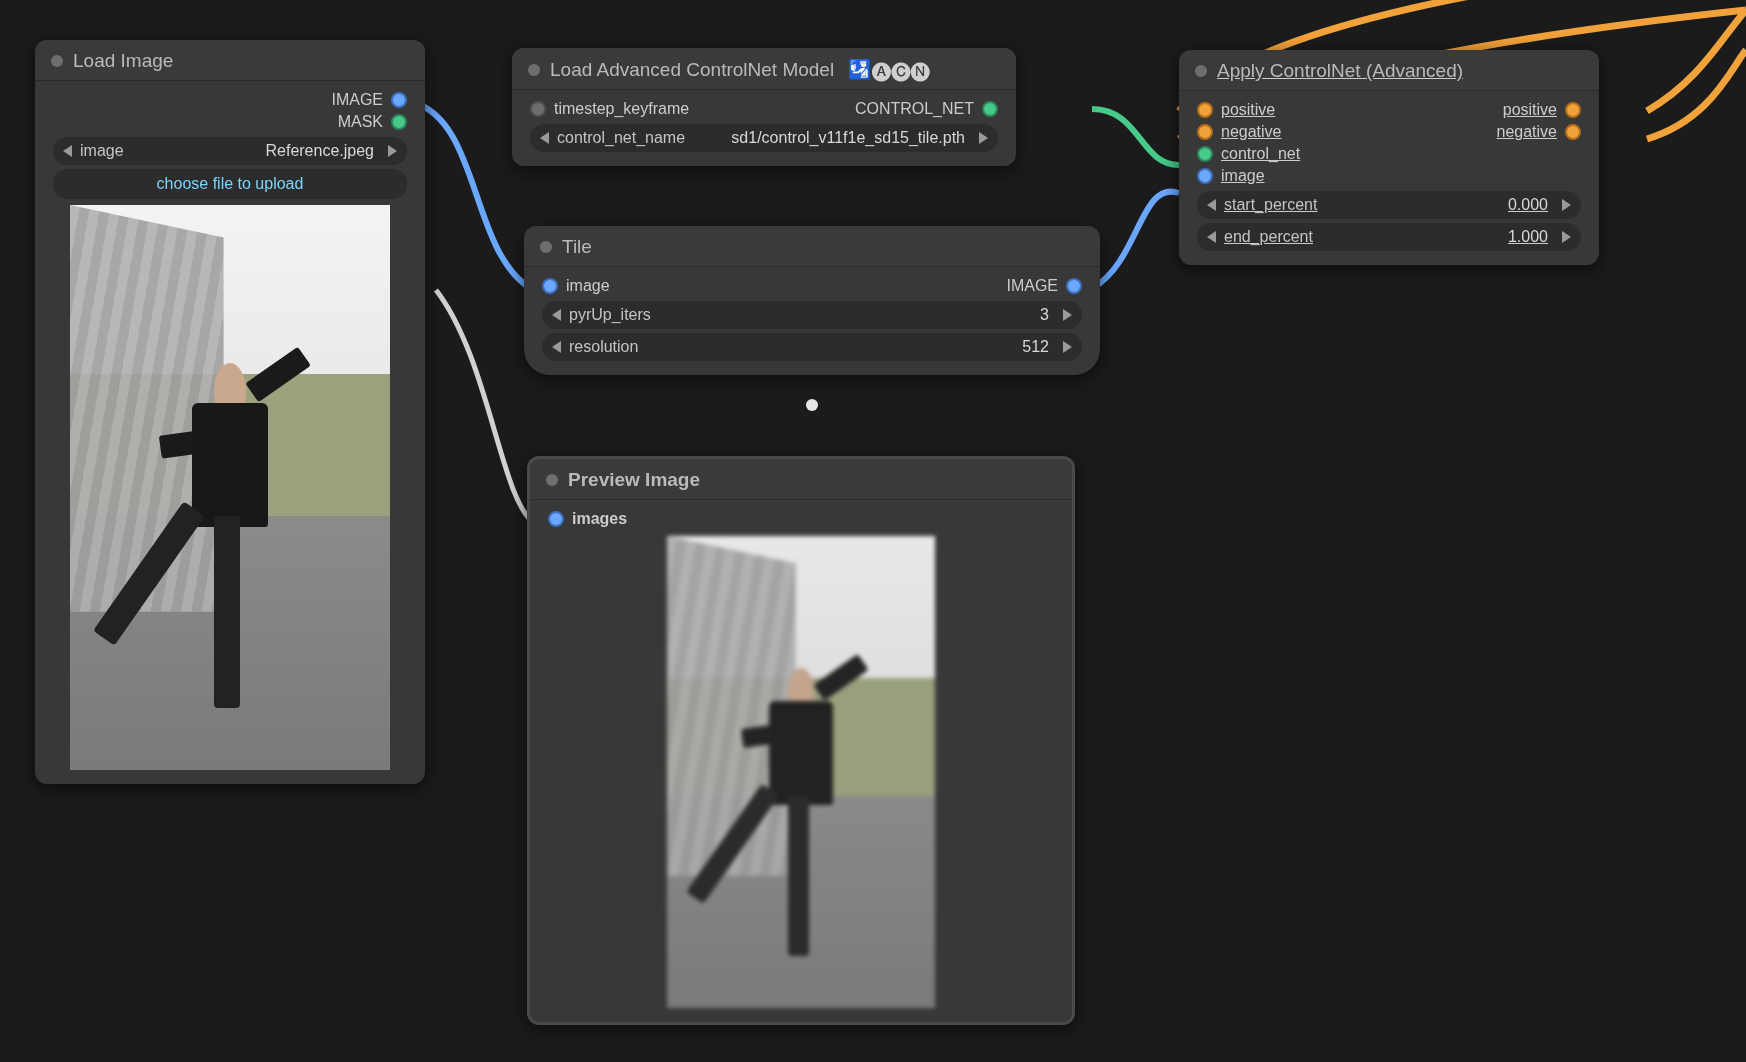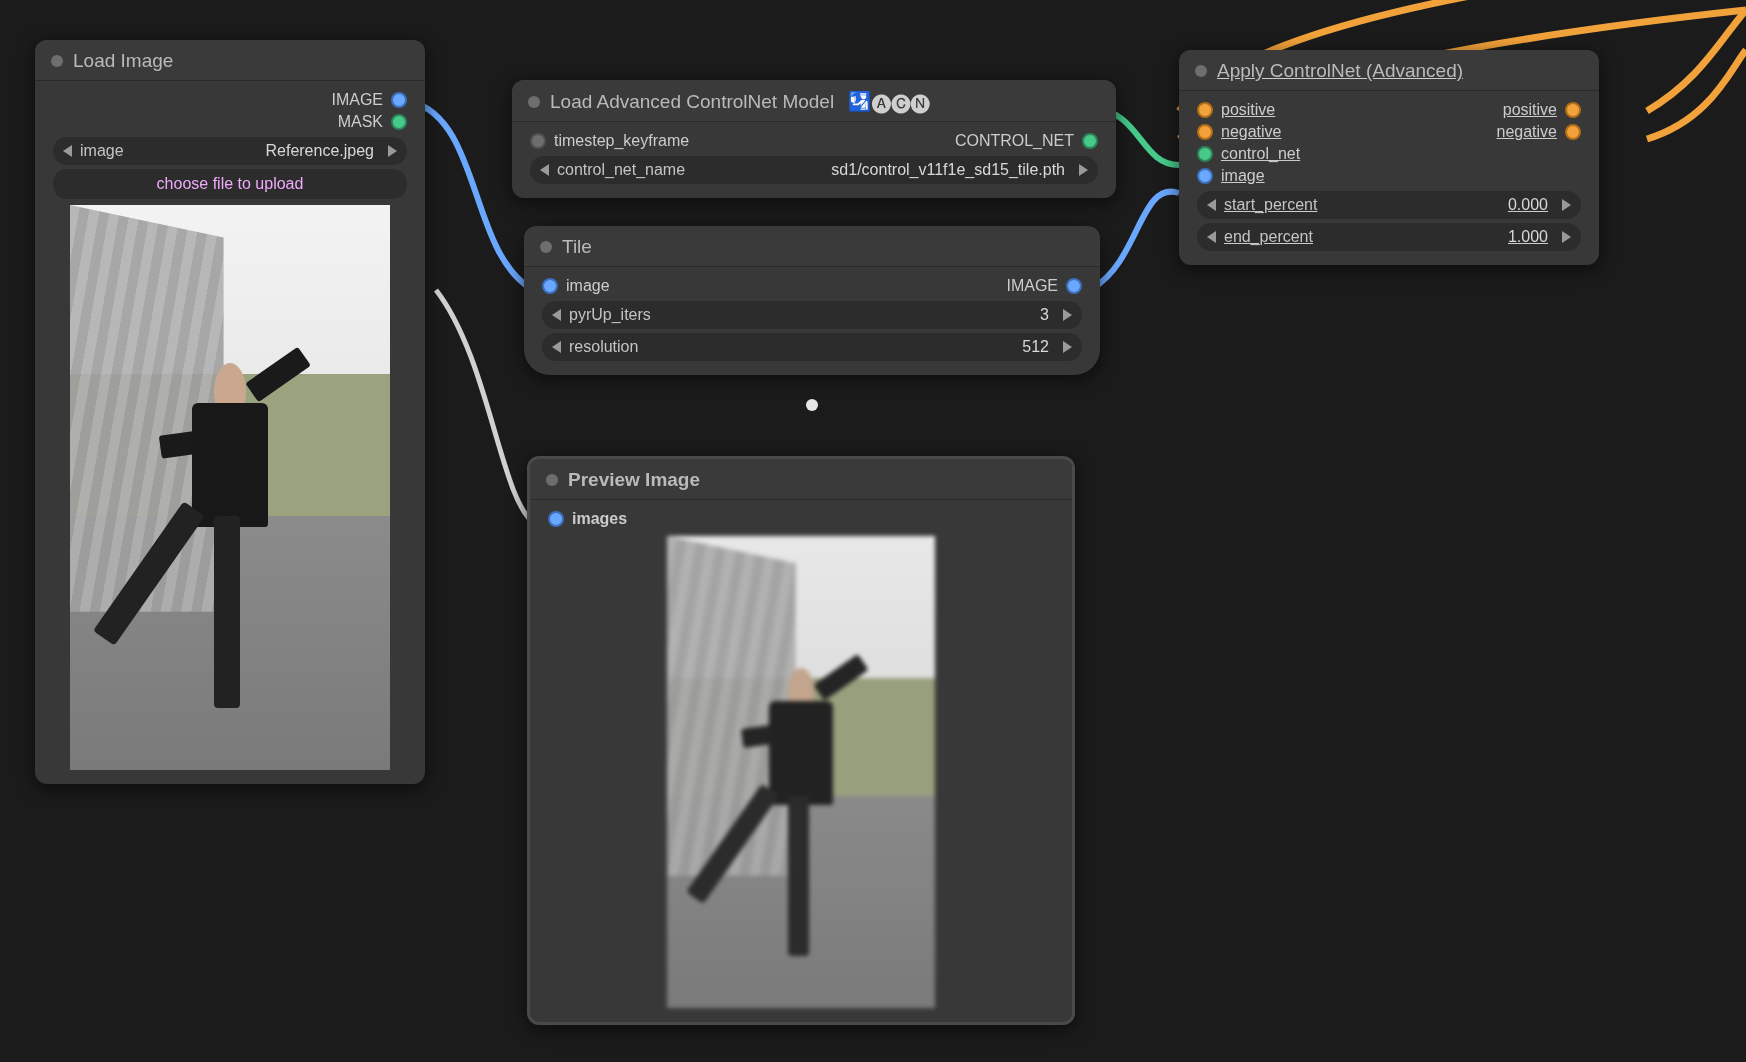--- a/index.html
+++ b/index.html
@@ -111,21 +111,21 @@
     color: #d8d8d8;
     padding-right: 6px;
   }
   .button-widget {
     background: #2c2c2c;
     border-radius: 14px;
     text-align: center;
     padding: 6px;
     margin: 4px 10px;
     font-size: 16px;
-    color: #f0abfc;
+    color: #7dd3fc;
   }
   .image-preview {
     margin: 6px auto 4px auto;
     display: block;
     position: relative;
     background: #888;
     overflow: hidden;
   }
   
   .photo {
@@ -236,21 +236,21 @@
       <div class="arm1"></div>
         <div class="arm2"></div>
       <div class="head"></div>
       <div class="torso"></div>
       <div class="leg1"></div>
         <div class="leg2"></div>
     </div>
   </div>
 </div>
 
-<div class="node" style="left:512px; top:48px; width:604px;margin-top:32px;">
+<div class="node" style="left:512px; top:48px; width:504px;">
   <div class="titlebar">
     <span class="dot"></span>
     <span>Load Advanced ControlNet Model</span>
     <span class="title-icons">🛂🅐🅒🅝</span>
   </div>
   <div class="body">
     <div class="io-row">
       <div class="io-left">
         <span class="port grey"></span>
         <span>timestep_keyframe</span>

